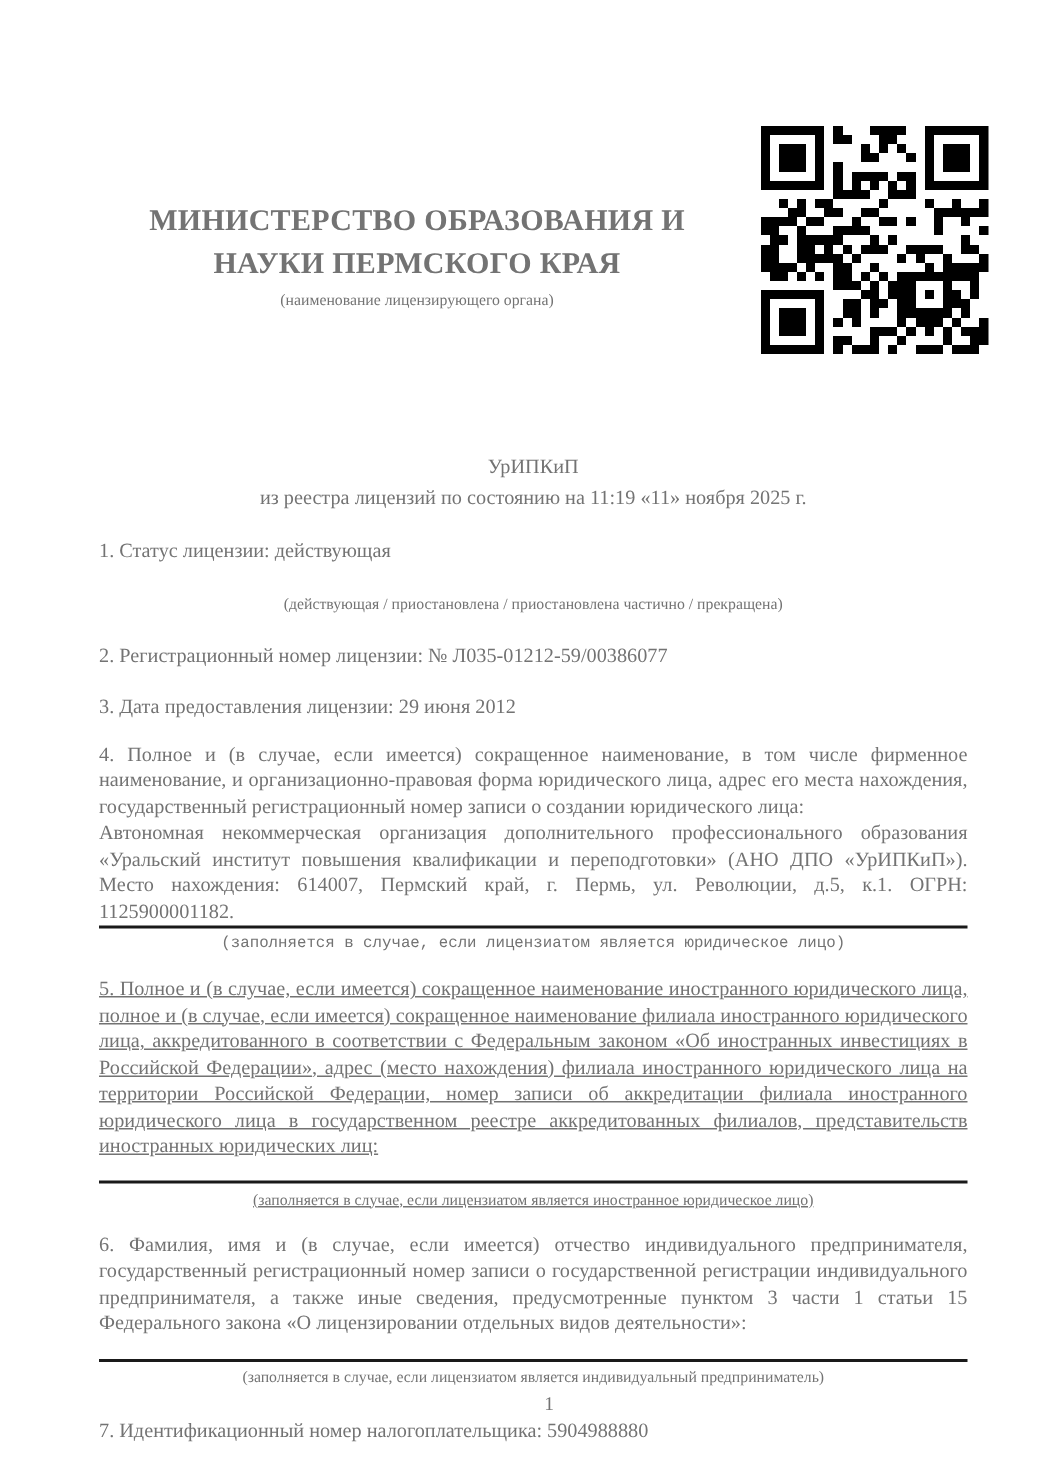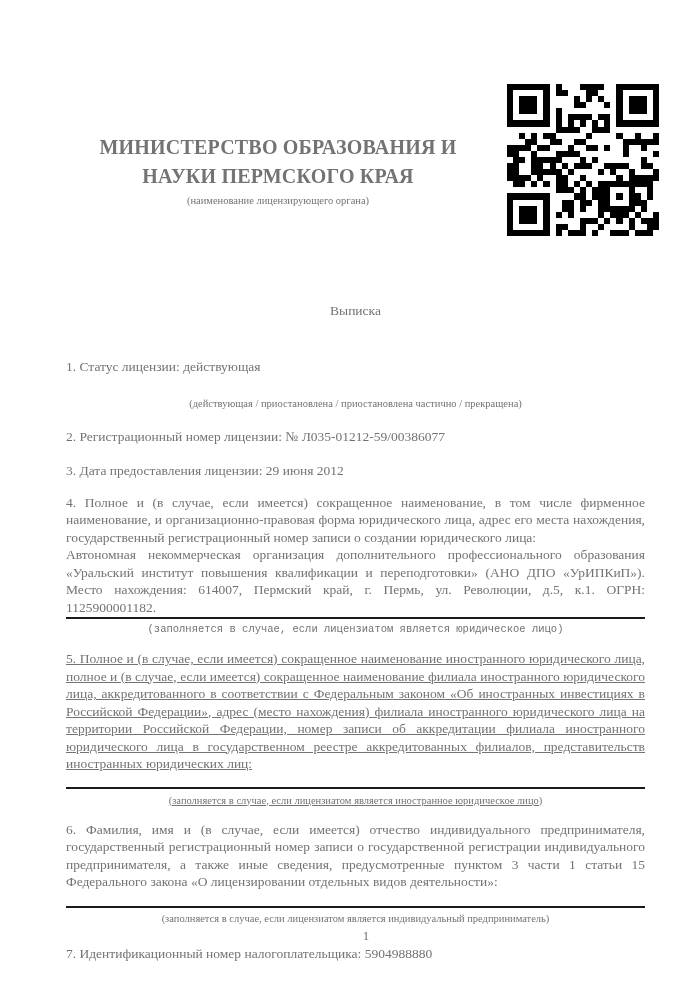--- a/index.html
+++ b/index.html
@@ -420,21 +420,22 @@
         <rect x="14" y="24" width="1" height="1"></rect>
         <rect x="17" y="24" width="1" height="1"></rect>
         <rect x="18" y="24" width="1" height="1"></rect>
         <rect x="19" y="24" width="1" height="1"></rect>
         <rect x="21" y="24" width="1" height="1"></rect>
         <rect x="22" y="24" width="1" height="1"></rect>
         <rect x="23" y="24" width="1" height="1"></rect>
       </svg></div>
 
   <div class="doc-title">
-    <div>Выписка</div>
+    <div>УрИПКиП</div>
+    <div>из реестра лицензий по состоянию на 11:19 «11» ноября 2025 г.</div>
   </div>
 
   <div class="body">
 
     <section class="item-1">
       <p>1. Статус лицензии: действующая</p>
       <p class="caption">(действующая / приостановлена / приостановлена частично / прекращена)</p>
     </section>
 
     <section class="item-2">

